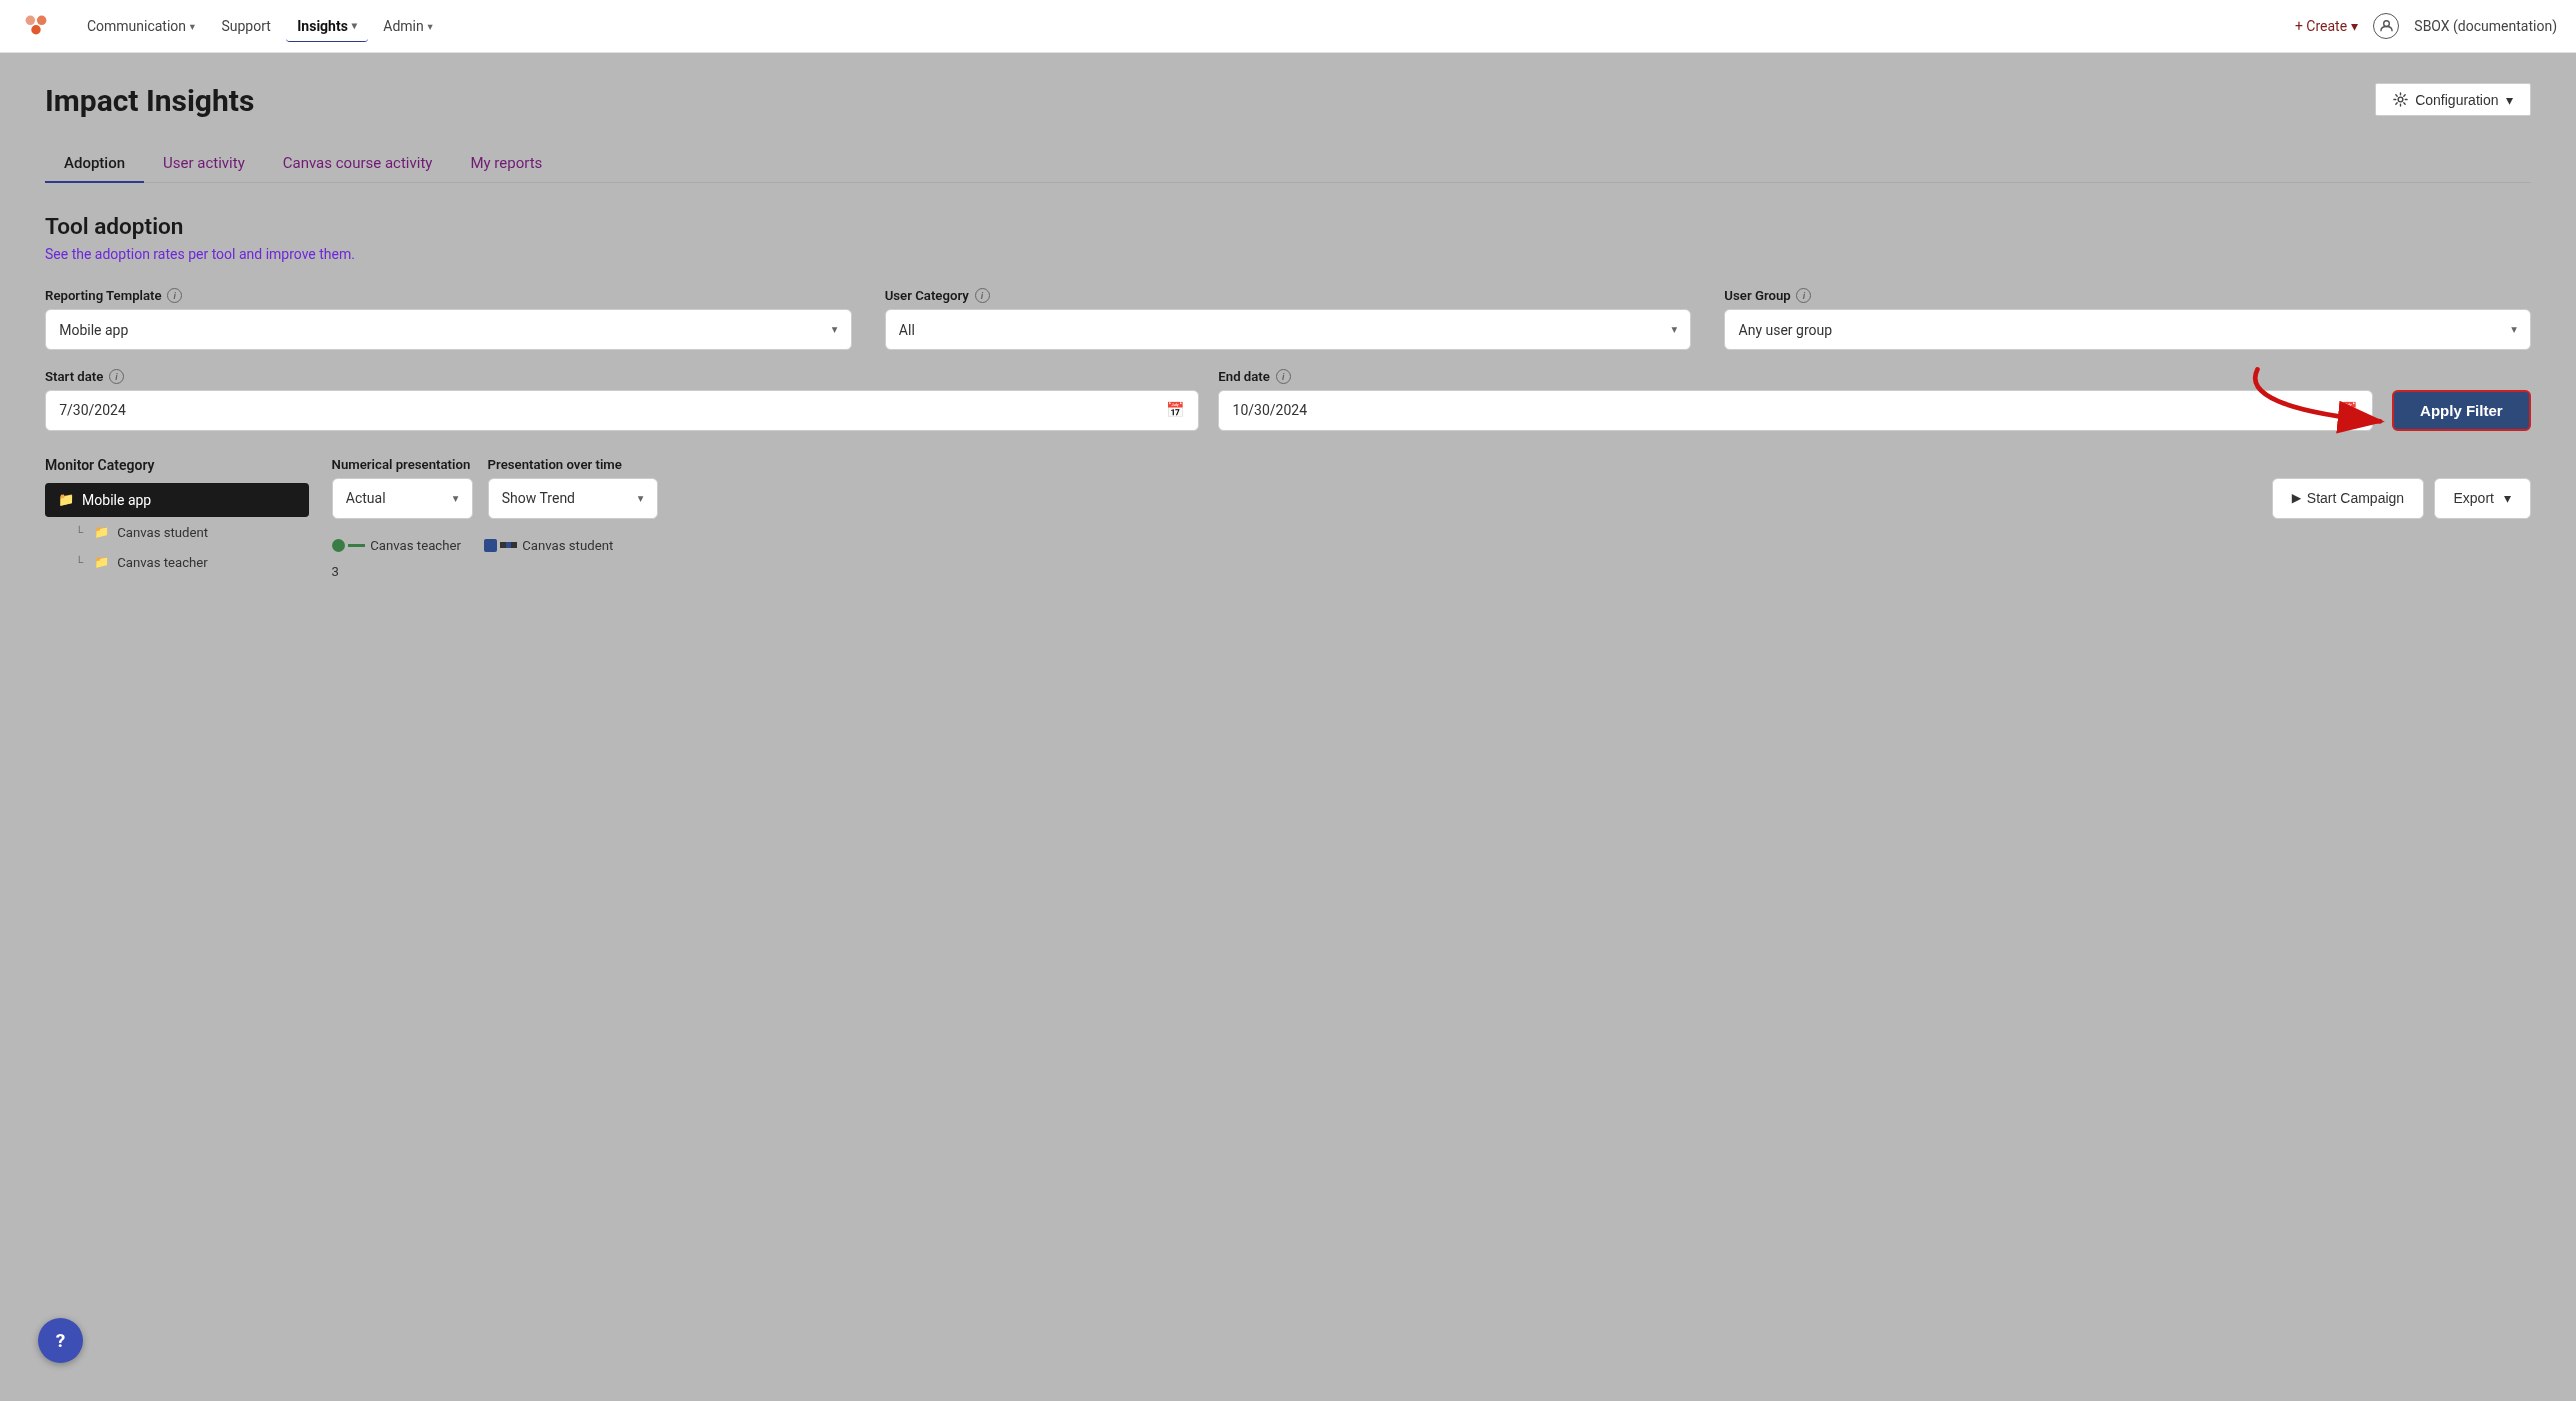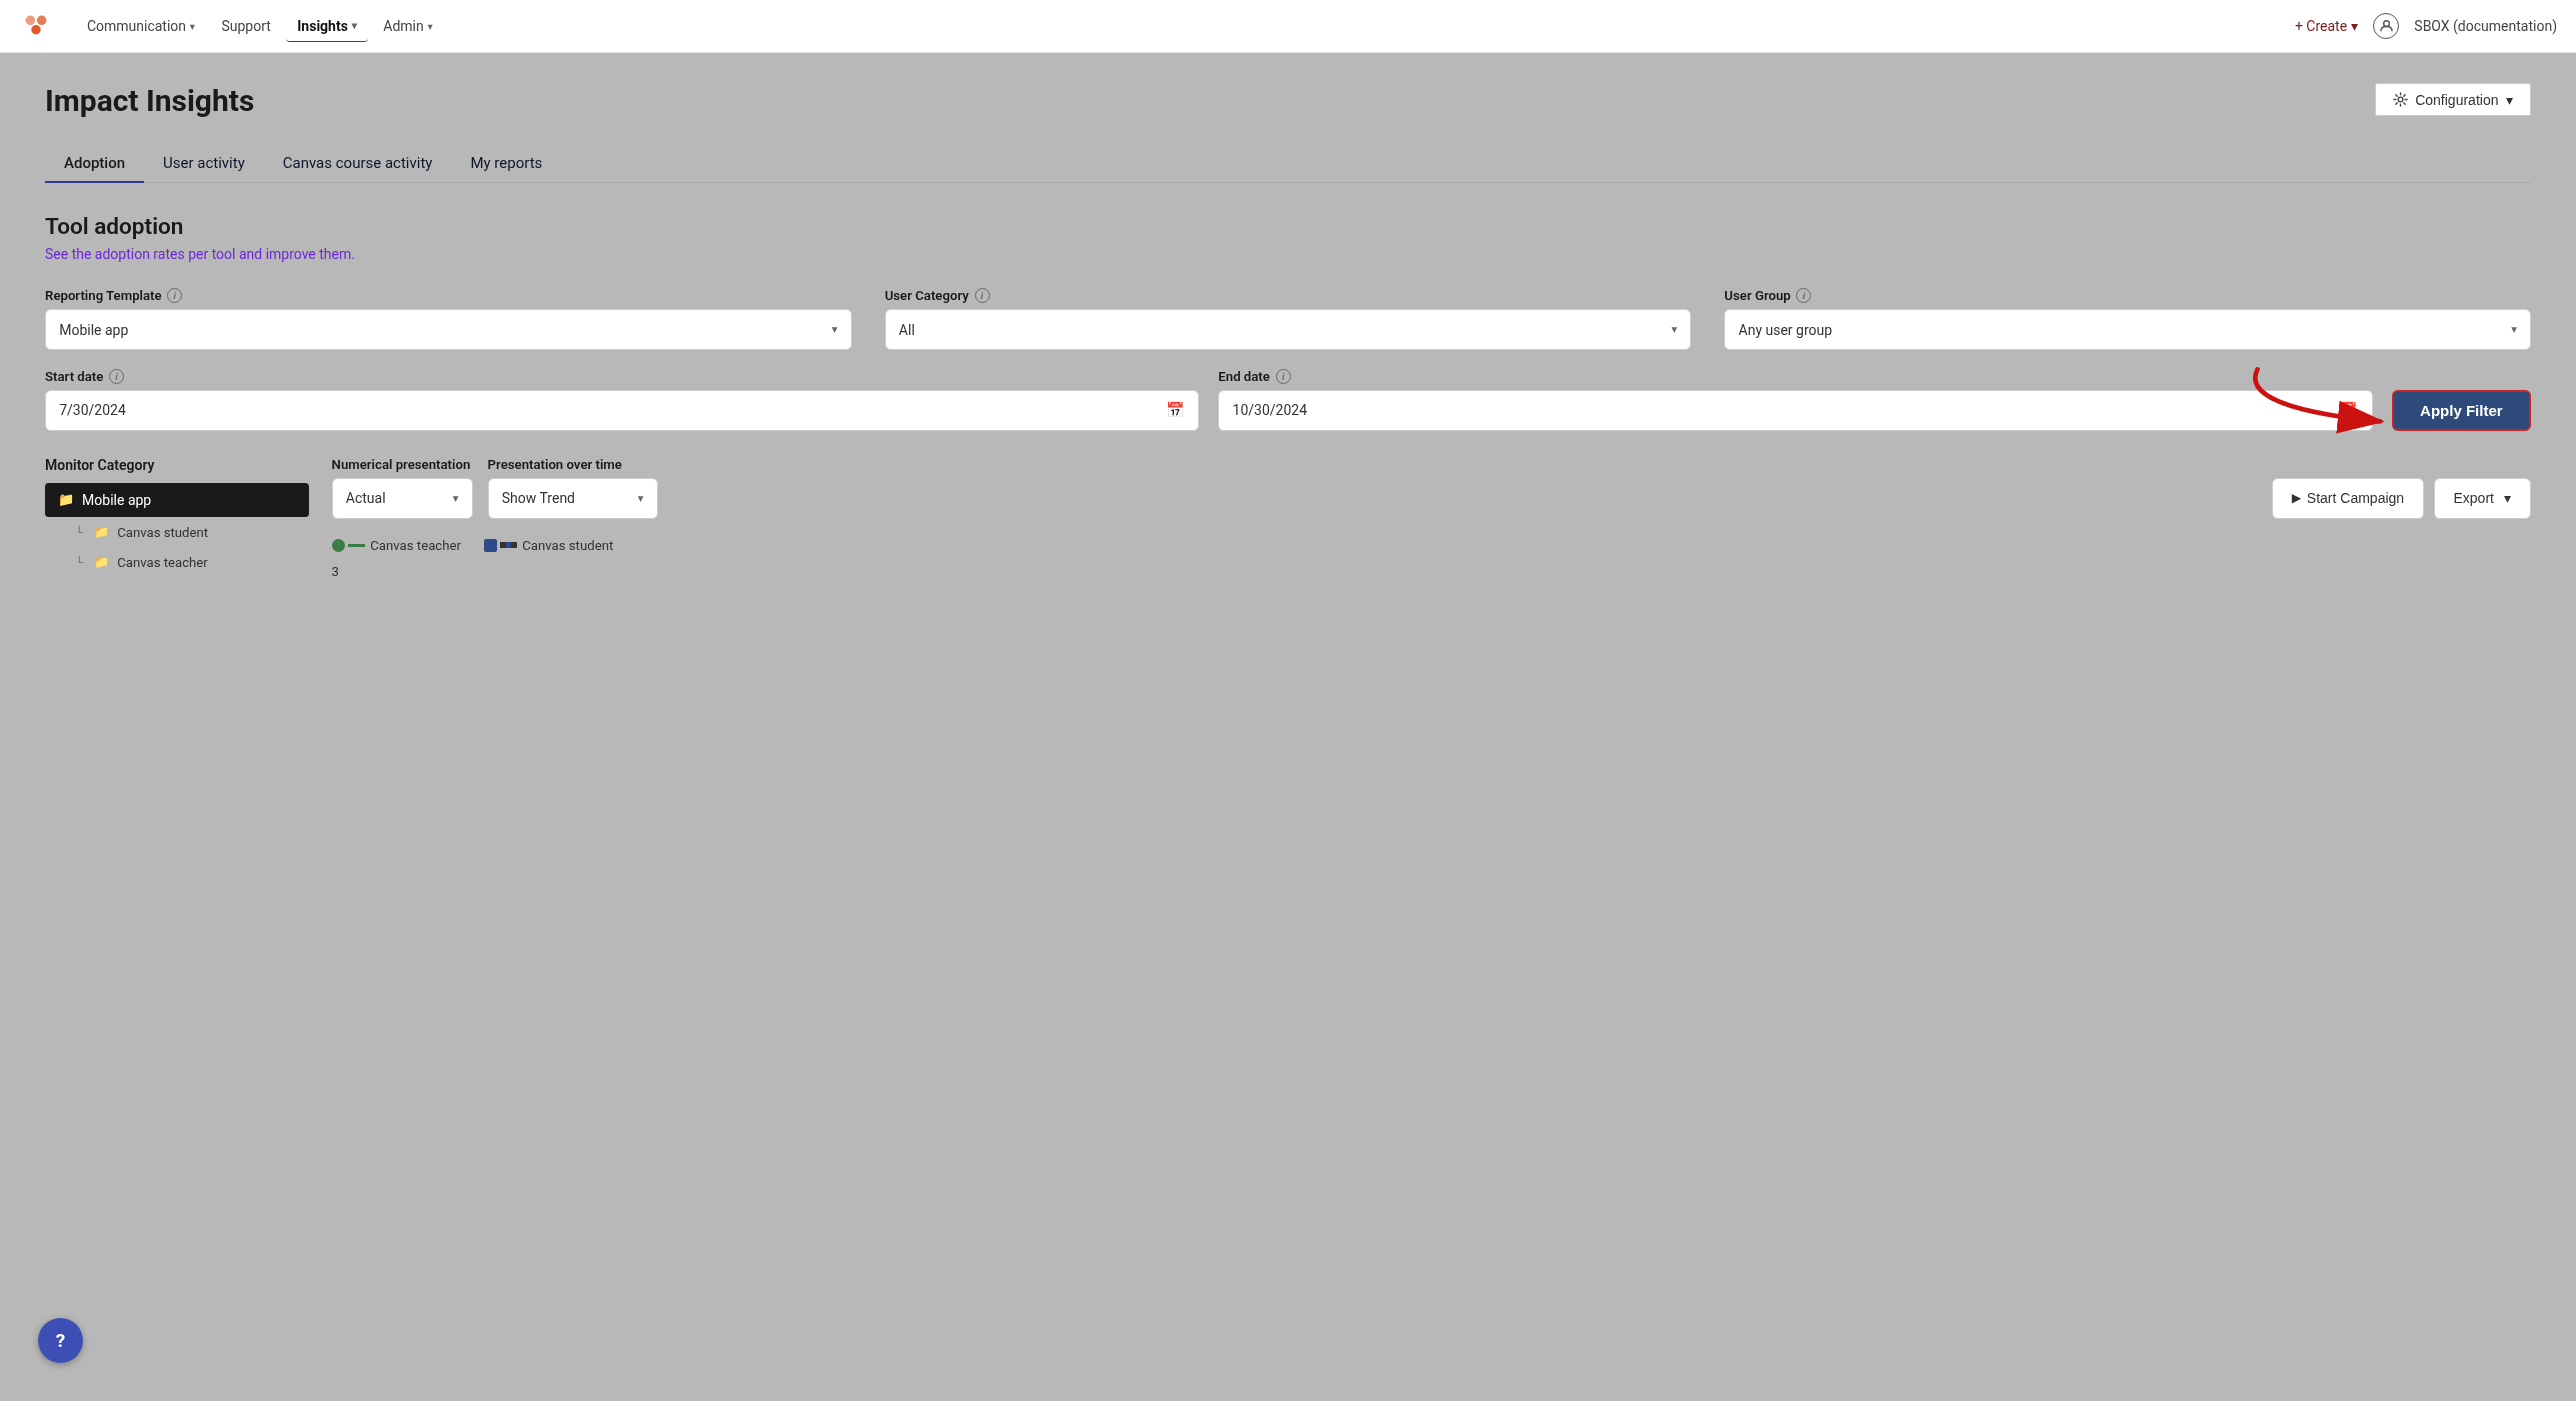--- a/index.html
+++ b/index.html
@@ -105,21 +105,21 @@
     
     .tabs {
       display: flex;
       gap: 0;
       border-bottom: 0.9px solid #aaa;
       margin-bottom: 30px;
     }
     .tab {
       padding: 9.4px 19px;
       font-size: 15px;
-      color: #0f172a;
+      color: #701a75;
       cursor: pointer;
       border-bottom: 2.8px solid transparent;
       margin-bottom: -0.9px;
     }
     .tab.active {
       color: #1a1a1a;
       border-bottom: 2.8px solid #2d3b8e;
       font-weight: 500;
     }
 

